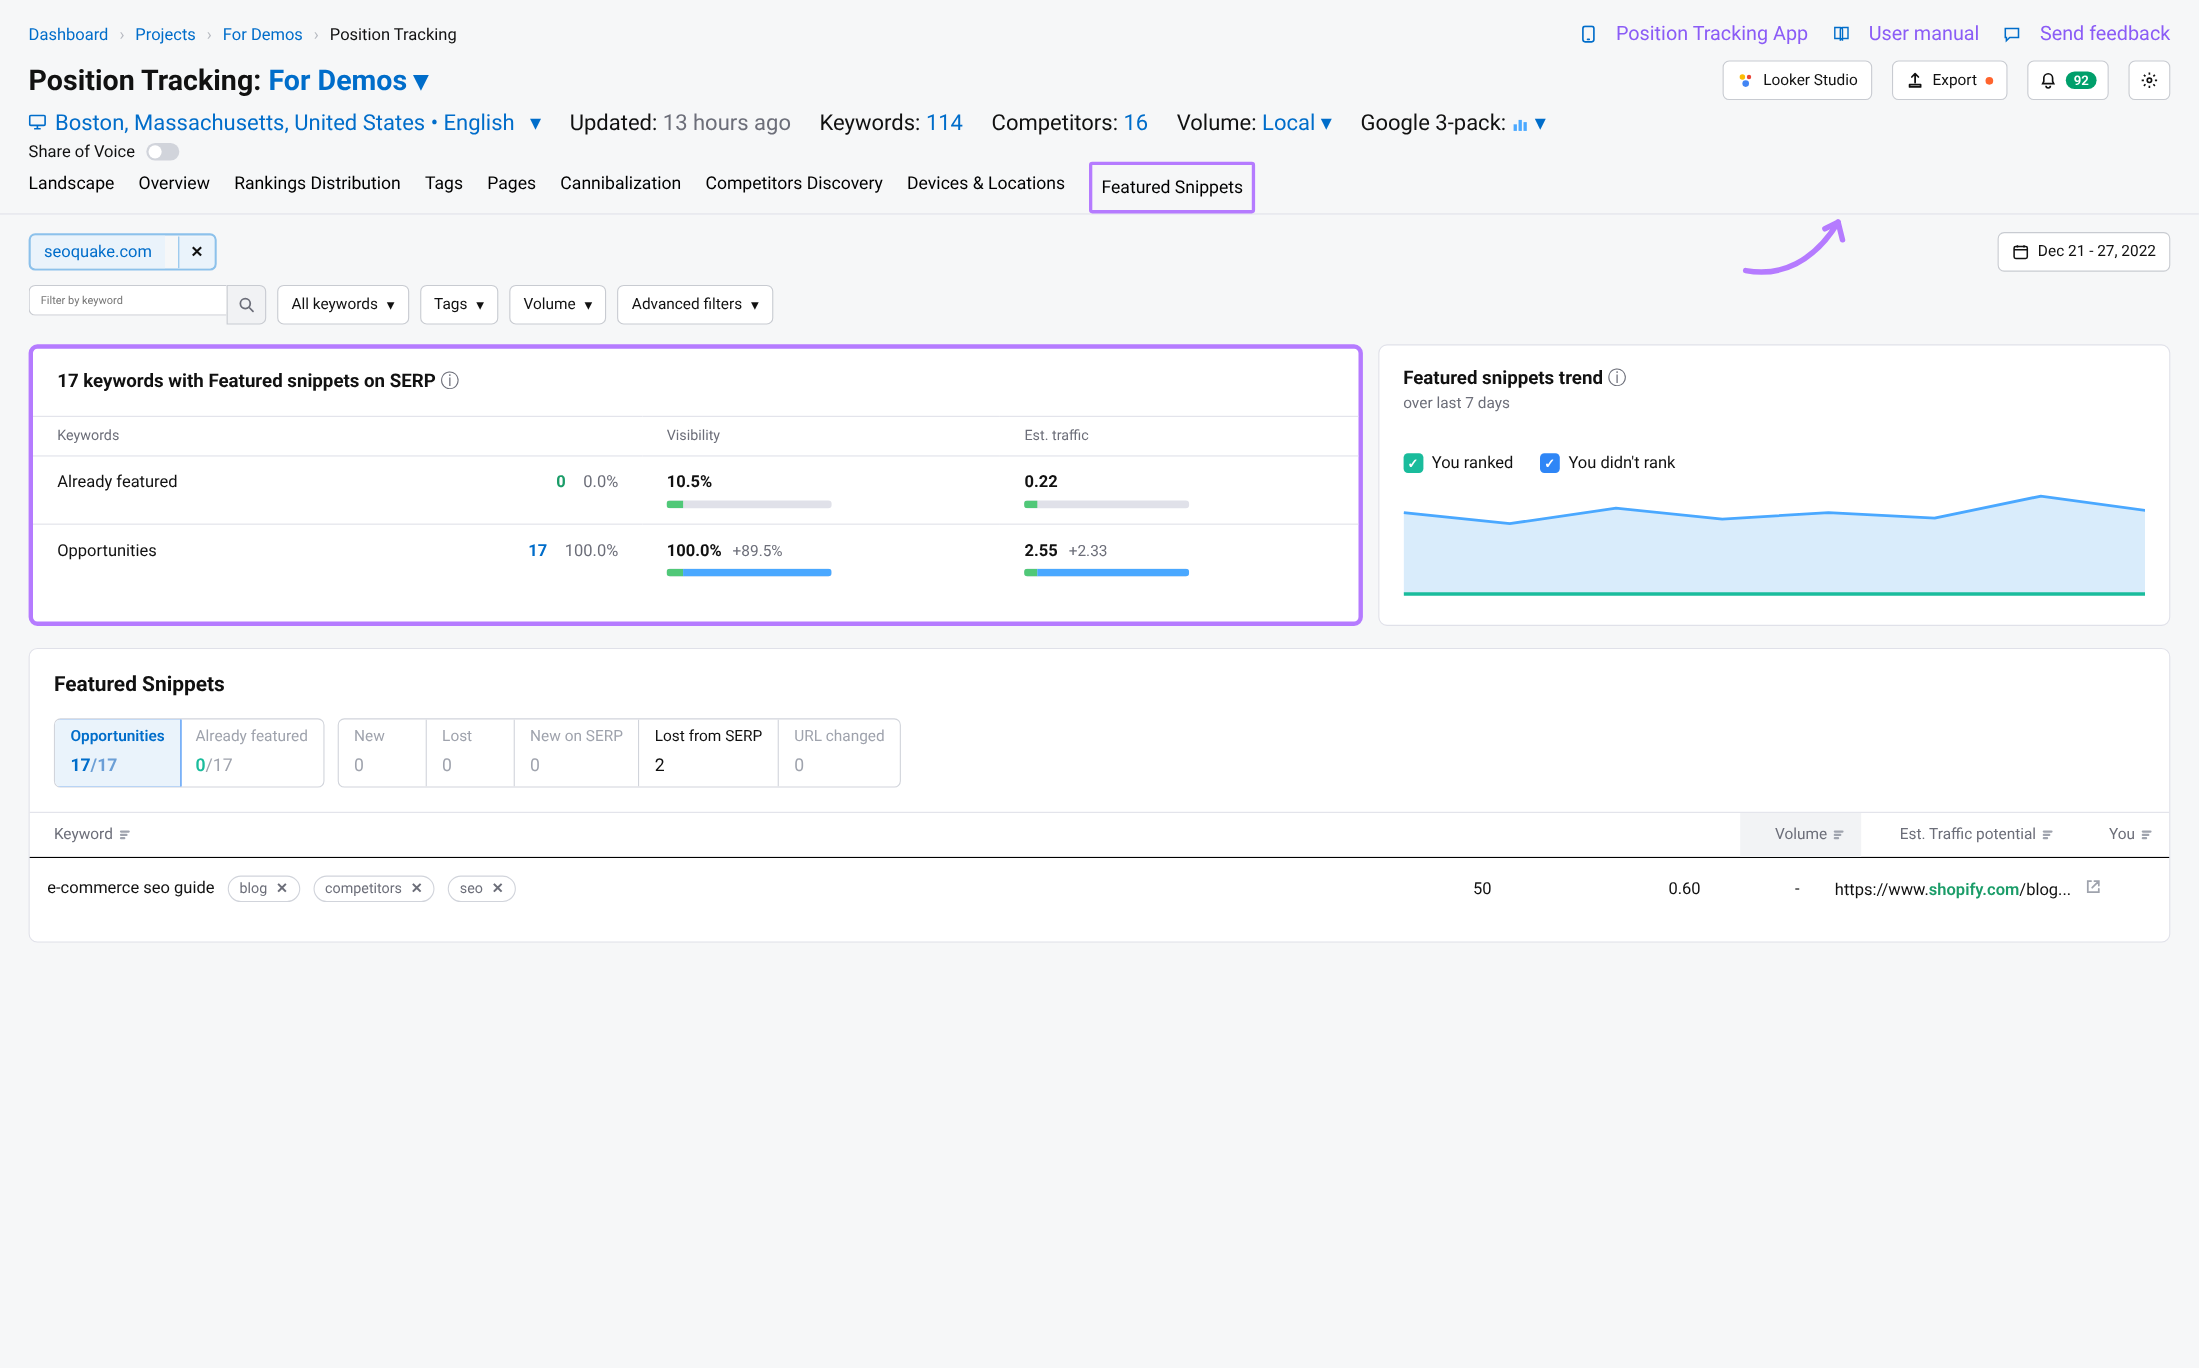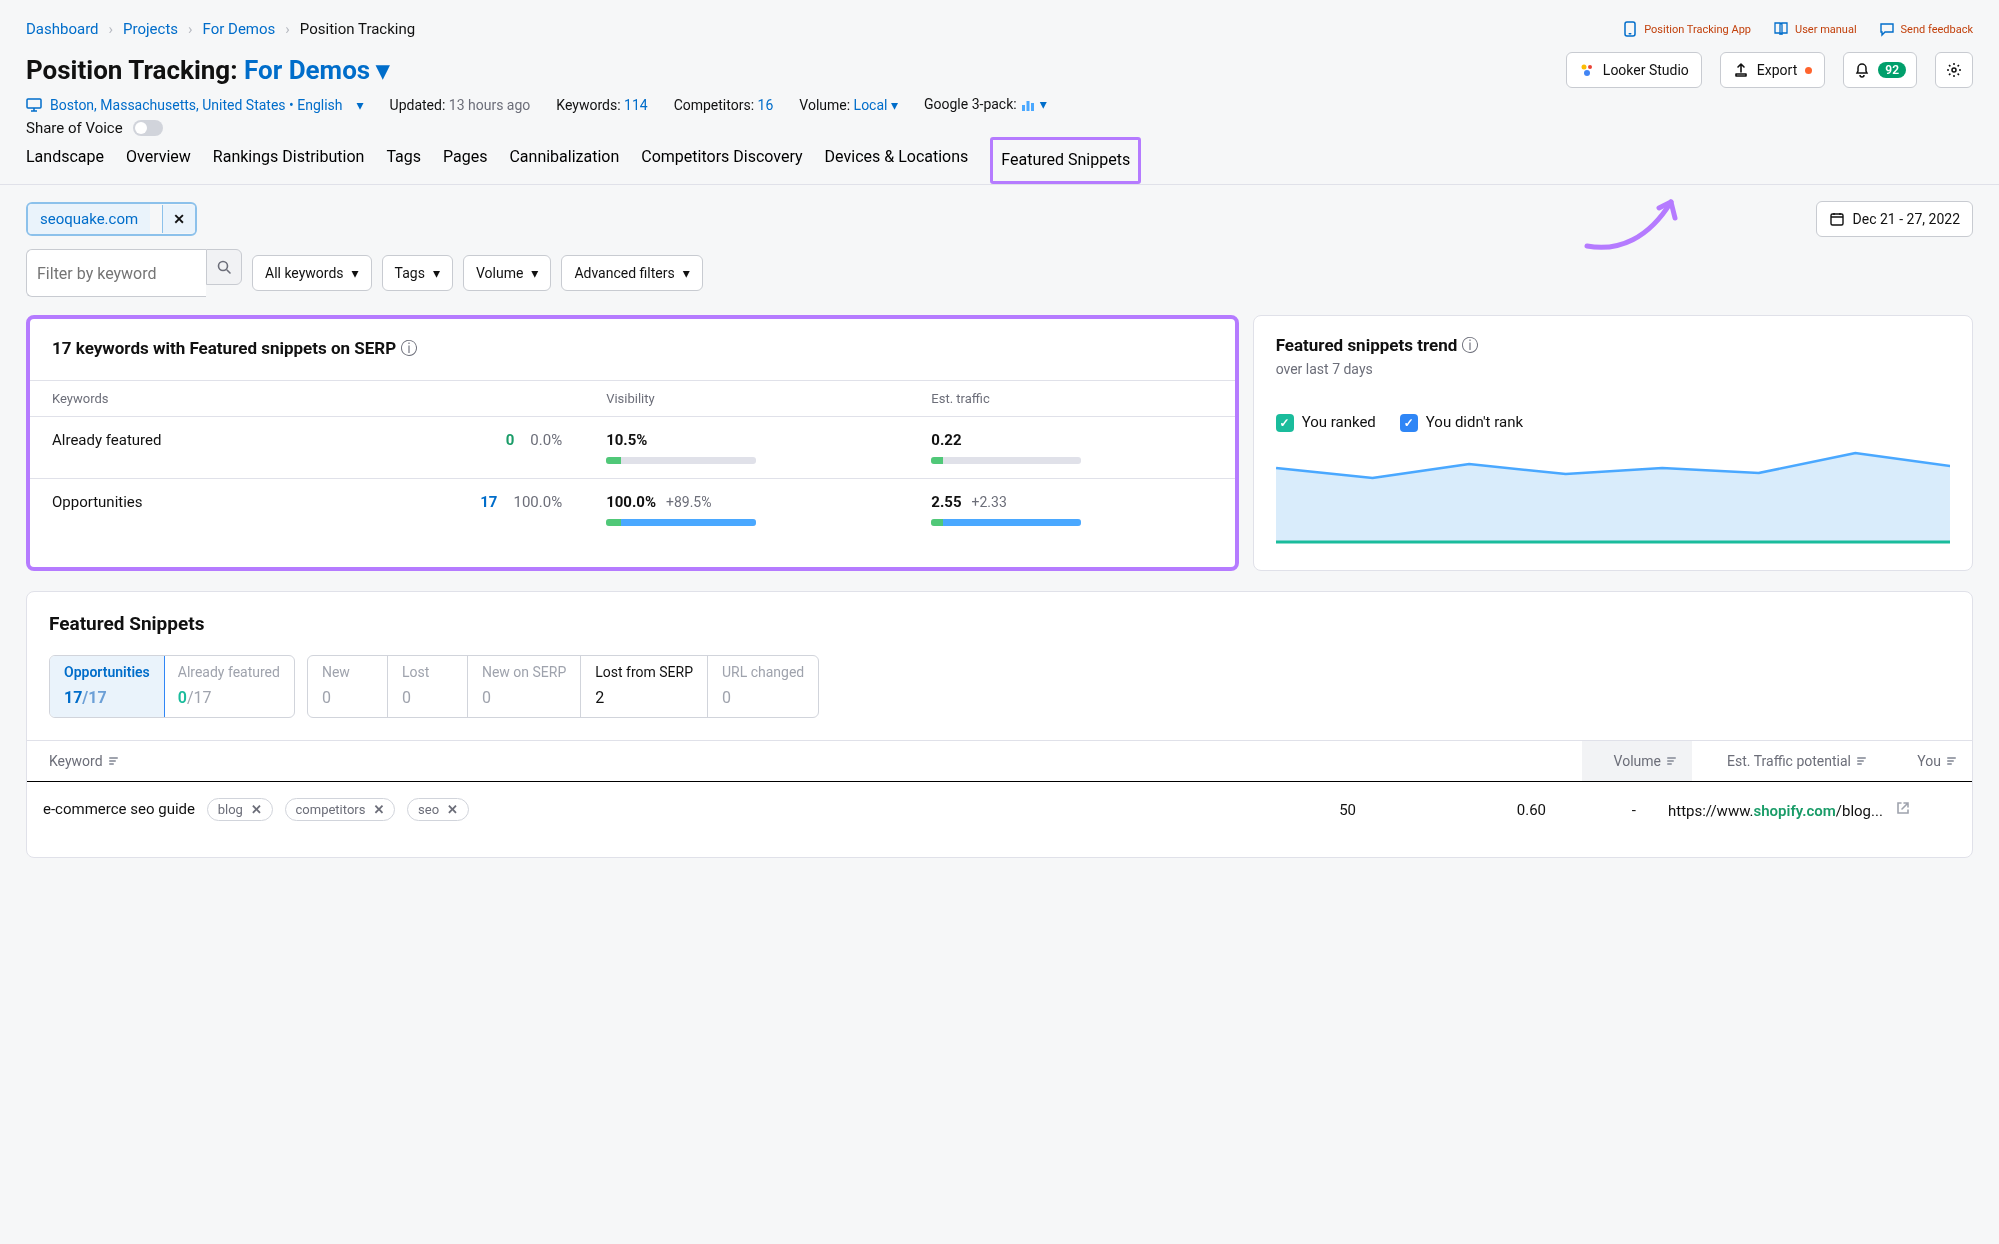--- a/index.html
+++ b/index.html
@@ -6,34 +6,34 @@
   body{background:#f6f7f8;color:#111;font-size:14px}
   .wrap{padding:20px 26px 0 26px;max-width:1999px}
   a{text-decoration:none;color:#006dca}
   .grey{color:#6c6e79}
 
   
   .crumbs{display:flex;align-items:center;gap:10px;font-size:15px;color:#6c6e79;margin-bottom:14px}
   .crumbs .sep{color:#b7bac1}
   .crumbs-left{display:flex;align-items:center;gap:10px;flex:1}
   .crumbs-right{display:flex;align-items:center;gap:22px}
-  .crumbs-right .lnk{display:flex;align-items:center;gap:6px;color:#c2410c;font-size:11px}
+  .crumbs-right .lnk{display:flex;align-items:center;gap:17px;color:#8b5cf6;font-size:18px}
   .ic{display:inline-flex;width:16px;height:16px}
   .ic svg{width:100%;height:100%}
 
   .title-row{display:flex;align-items:center;gap:18px;margin-bottom:8px}
   .title-row h1{font-size:26px;font-weight:700;flex:1}
   .title-row h1 a{font-weight:700}
   .chev{display:inline-block;margin-left:6px;color:#006dca}
   .btn{display:flex;align-items:center;gap:8px;height:36px;padding:0 12px;border:1px solid #c8cbd1;border-radius:6px;background:#fff;font-size:14px;color:#111;cursor:pointer}
   .btn .dot-orange{width:7px;height:7px;border-radius:50%;background:#ff642d}
   .btn.icon-only{padding:0 10px}
   .pill{background:#009f6b;color:#fff;border-radius:10px;font-size:12px;padding:1px 7px;font-weight:600}
 
-  .meta-row{display:flex;align-items:center;gap:26px;font-size:14px;color:#111;margin-bottom:6px;flex-wrap:wrap}
+  .meta-row{display:flex;align-items:center;gap:26px;font-size:20px;color:#111;margin-bottom:6px;flex-wrap:wrap}
   .meta-row .loc{display:flex;align-items:center;gap:8px;color:#006dca}
   .meta-row .kv{color:#111}
   .meta-row .kv .v{color:#006dca}
 
   .share-row{display:flex;align-items:center;gap:10px;font-size:15px;color:#111;}
   .toggle{width:30px;height:16px;border-radius:8px;background:#d1d4db;position:relative}
   .toggle::after{content:"";position:absolute;left:2px;top:2px;width:12px;height:12px;border-radius:50%;background:#fff}
 
   
   .tabs{display:flex;gap:22px;font-size:16px;color:#111;border-bottom:1px solid #e0e1e9;margin:0 -26px 16px -26px;padding:0 26px}
@@ -41,21 +41,21 @@
   .tabs .tab.highlight{border:3px solid #b57bff;border-radius:3px;padding:10px 8px 12px}
 
   
   .filters-top{display:flex;align-items:center;gap:12px;margin-bottom:12px}
   .chip{display:flex;align-items:center;gap:12px;border:2px solid #8cc1eb;border-radius:6px;overflow:hidden}
   .chip-label{background:#eaf3fb;color:#006dca;padding:6px 12px;font-size:15px}
   .chip-x{background:#eaf3fb;padding:6px 10px;border-left:1px solid #8cc1eb;cursor:pointer;color:#111;font-weight:700}
   .date-btn{margin-left:auto}
   .filters-2{display:flex;align-items:center;gap:10px;margin-bottom:18px}
   .input-wrap{display:flex}
-  .input-wrap input{height:48px;border:1px solid #c8cbd1;border-right:none;border-radius:6px 0 0 6px;padding:0 10px;width:180px;font-size:16px;color:#6c6e79}
+  .input-wrap input{height:28px;border:1px solid #c8cbd1;border-right:none;border-radius:6px 0 0 6px;padding:0 10px;width:180px;font-size:10px;color:#6c6e79}
   .input-wrap .srch{width:36px;height:36px;border:1px solid #c8cbd1;background:#f1f2f4;display:flex;align-items:center;justify-content:center;border-radius:0 6px 6px 0;cursor:pointer}
 
   
   .cards{display:flex;gap:14px;margin-bottom:20px}
   .card{background:#fff;border:1px solid #e0e1e9;border-radius:8px;flex:1;min-width:0}
   .card.hl{border:4px solid #b57bff}
   .card-head{padding:18px 22px 20px}
   .card-head h3{font-size:17px;font-weight:700}
   .sub{font-size:14px;color:#6c6e79;margin-top:4px}
   .card .tbl{width:100%;border-collapse:collapse}

